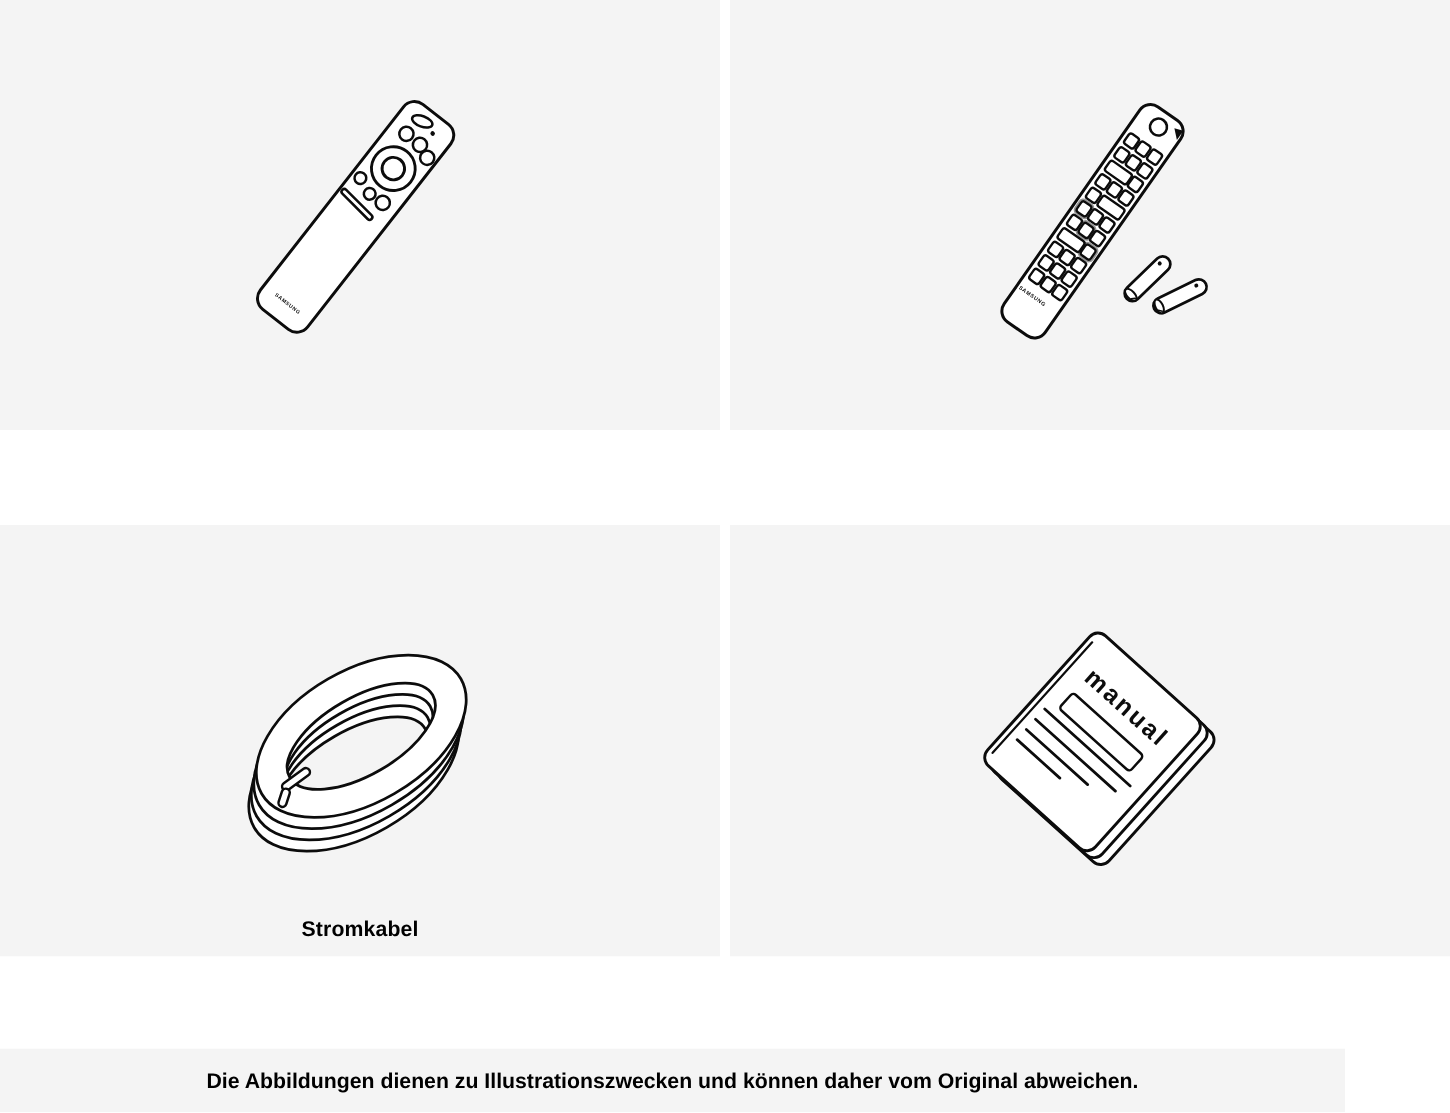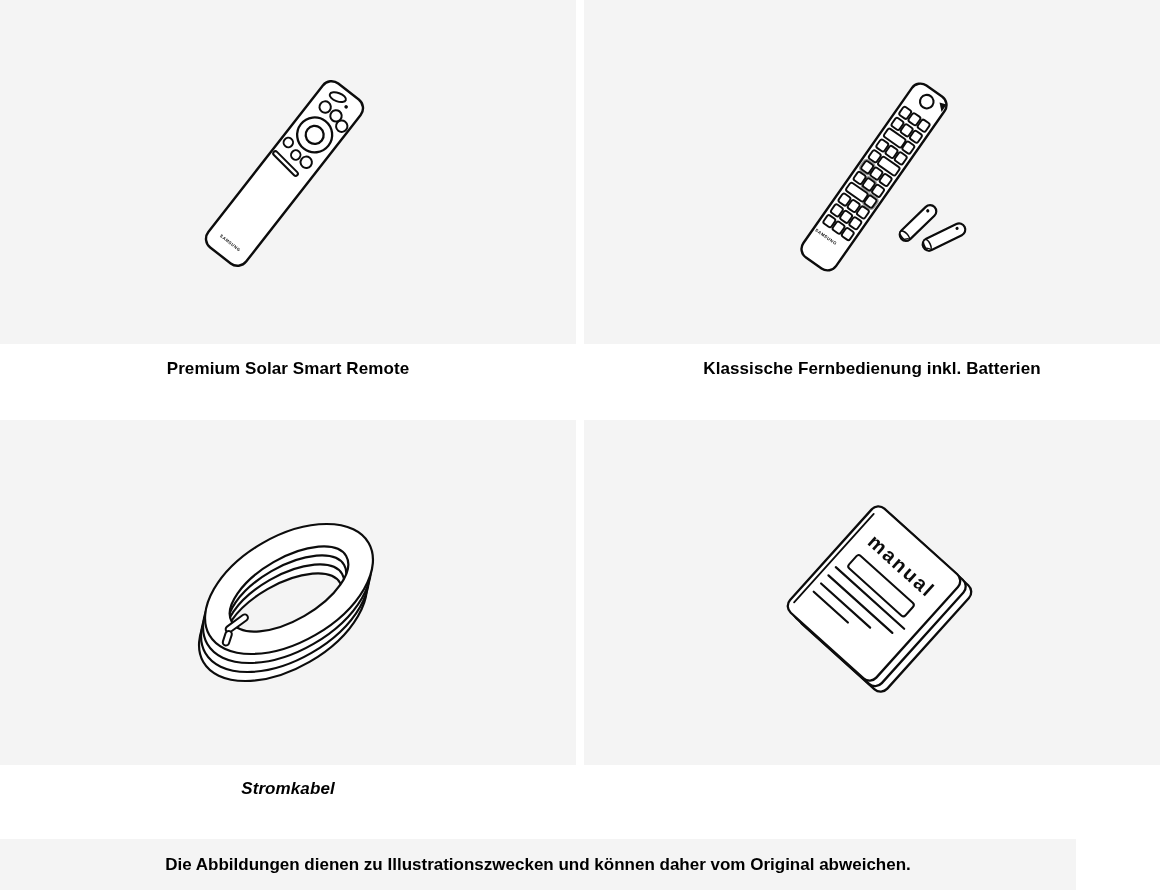--- a/index.html
+++ b/index.html
@@ -7,21 +7,21 @@
         font-family:"Liberation Sans",sans-serif;}
   .tile{position:absolute;background:#f4f4f4;display:flex;align-items:center;justify-content:center;}
   .tile-1{left:0;top:0;width:576px;height:344px;}
   .tile-2{left:584px;top:0;width:576px;height:344px;}
   .tile-3{left:0;top:420px;width:576px;height:345px;}
   .tile-4{left:584px;top:420px;width:576px;height:345px;}
   .caption{position:absolute;width:576px;text-align:center;font-size:17px;font-weight:700;
            color:#000;letter-spacing:.1px;line-height:22px;}
   .cap-1{left:0;top:358px;}
   .cap-2{left:584px;top:358px;}
-  .cap-3{left:0;top:778px;font-style:italic;}
+  .cap-3{left:0;top:733px;}
   .cap-4{left:584px;top:778px;}
   .footer{position:absolute;left:0;top:839px;width:1076px;height:51px;background:#f4f4f4;
           display:flex;align-items:center;justify-content:center;font-size:17px;font-weight:700;color:#000;}
   svg{display:block;}
   .art g{stroke:#0c0c0c;fill:#fff;}
   .brand-text{fill:#0c0c0c;stroke:none;font-weight:bold;font-family:"Liberation Sans",sans-serif;}
 </style>
 </head>
 <body>
 
@@ -142,21 +142,19 @@
           <rect x="-38" y="-19" width="76" height="17" rx="3" stroke-width="2"></rect>
           <line x1="-46" y1="6" x2="46" y2="6" stroke-width="2.2"></line>
           <line x1="-46" y1="17" x2="40" y2="17" stroke-width="2.2"></line>
           <line x1="-46" y1="28" x2="20" y2="28" stroke-width="2.2"></line>
           <line x1="-46" y1="39" x2="0" y2="39" stroke-width="2.2"></line>
         </g>
       </g>
     </svg>
   </div>
 
-  <div class="caption cap-1">Premium Solar Smart Remote</div>
-  <div class="caption cap-2">Klassische Fernbedienung inkl. Batterien</div>
   <div class="caption cap-3">Stromkabel</div>
 
   <div class="footer">
     <span>Die Abbildungen dienen zu Illustrationszwecken und können daher vom Original abweichen.</span>
   </div>
 
 </div>
 
 </body></html>

